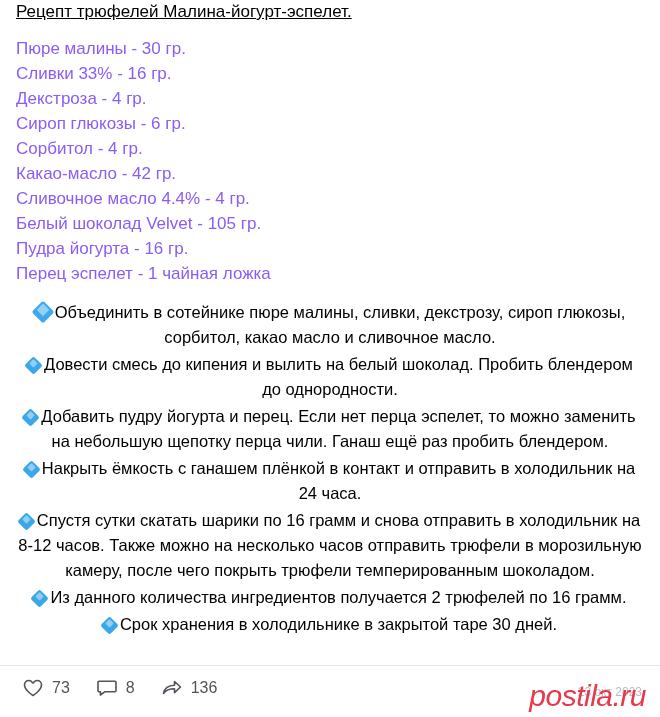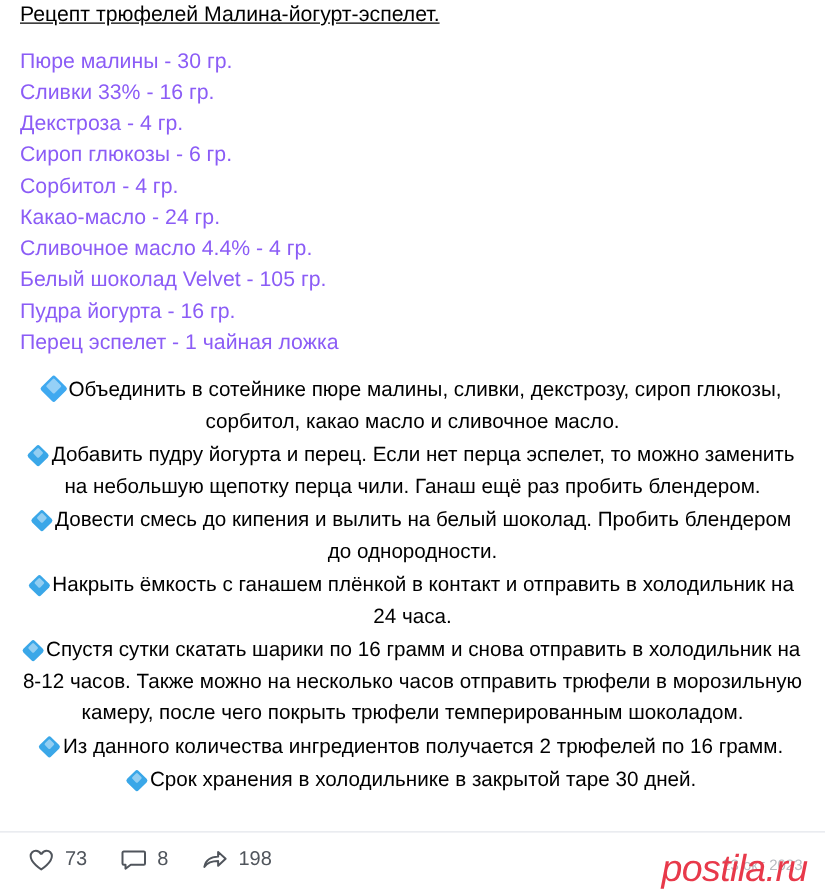--- a/index.html
+++ b/index.html
@@ -132,31 +132,31 @@
 <div class="post">
 
   <div class="title">Рецепт трюфелей Малина-йогурт-эспелет.</div>
 
   <div class="ingredients">
     <div class="ingredient">Пюре малины - 30 гр.</div>
     <div class="ingredient">Сливки 33% - 16 гр.</div>
     <div class="ingredient">Декстроза - 4 гр.</div>
     <div class="ingredient">Сироп глюкозы - 6 гр.</div>
     <div class="ingredient">Сорбитол - 4 гр.</div>
-    <div class="ingredient">Какао-масло - 24 гр.</div>
+    <div class="ingredient">Какао-масло - 42 гр.</div>
     <div class="ingredient">Сливочное масло 4.4% - 4 гр.</div>
     <div class="ingredient">Белый шоколад Velvet - 105 гр.</div>
     <div class="ingredient">Пудра йогурта - 16 гр.</div>
     <div class="ingredient">Перец эспелет - 1 чайная ложка</div>
   </div>
 
   <div class="steps">
     <div class="step"><span class="bullet"><span class="diamond big"></span></span><span>Объединить в сотейнике пюре малины, сливки, декстрозу, сироп глюкозы, сорбитол, какао масло и сливочное масло.</span></div>
+    <div class="step"><span class="bullet"><span class="diamond"></span></span><span>Довести смесь до кипения и вылить на белый шоколад. Пробить блендером до однородности.</span></div>
     <div class="step"><span class="bullet"><span class="diamond"></span></span><span>Добавить пудру йогурта и перец. Если нет перца эспелет, то можно заменить на небольшую щепотку перца чили. Ганаш ещё раз пробить блендером.</span></div>
-    <div class="step"><span class="bullet"><span class="diamond"></span></span><span>Довести смесь до кипения и вылить на белый шоколад. Пробить блендером до однородности.</span></div>
     <div class="step"><span class="bullet"><span class="diamond"></span></span><span>Накрыть ёмкость с ганашем плёнкой в контакт и отправить в холодильник на 24 часа.</span></div>
     <div class="step"><span class="bullet"><span class="diamond"></span></span><span>Спустя сутки скатать шарики по 16 грамм и снова отправить в холодильник на 8-12 часов. Также можно на несколько часов отправить трюфели в морозильную камеру, после чего покрыть трюфели темперированным шоколадом.</span></div>
     <div class="step"><span class="bullet"><span class="diamond"></span></span><span>Из данного количества ингредиентов получается 2 трюфелей по 16 грамм.</span></div>
     <div class="step"><span class="bullet"><span class="diamond"></span></span><span>Срок хранения в холодильнике в закрытой таре 30 дней.</span></div>
   </div>
 
 </div>
 
 <div class="footer">
   <div class="actions">
@@ -178,21 +178,21 @@
       </span>
       <span>8</span>
     </div>
 
     <div class="action">
       <span>
         <svg width="22" height="20" viewBox="0 0 22 20">
           <path d="M2.5 15.5c1-5.5 4.5-8 11-8.2V3.5L19.5 9 13.5 14.6v-3.8C8 10.8 4.8 12.3 2.5 15.5z" fill="none" stroke="#50555c" stroke-width="1.6" stroke-linejoin="round"></path>
         </svg>
       </span>
-      <span>198</span>
+      <span>136</span>
     </div>
 
   </div>
 
   <div class="date">23 окт 2023</div>
 </div>
 
 <div class="watermark">
   <span>postila</span><span class="dot">.ru</span>
 </div>

